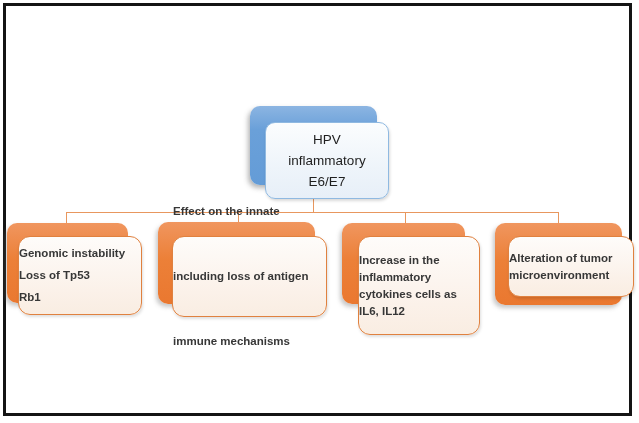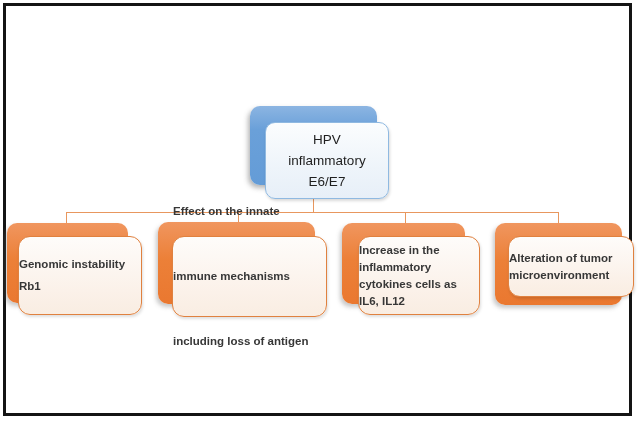--- a/index.html
+++ b/index.html
@@ -67,32 +67,33 @@
   <div class="root-back"></div>
   <div class="root-front">
     <div>HPV</div>
     <div>inflammatory</div>
     <div class="gap-line">E6/E7</div>
   </div>
 
   <div class="child-back" style="left:7px;top:223px;width:121px;height:80px;"></div>
   <div class="child-front spaced" style="left:18px;top:236px;width:124px;height:79px;">
     <div class="label-line">Genomic instability</div>
+    <div class="label-line">Loss of Tp53</div>
     <div class="label-line">Rb1</div>
   </div>
 
   <div class="child-back" style="left:158px;top:222px;width:157px;height:82px;"></div>
   <div class="child-front" style="left:172px;top:236px;width:155px;height:81px;gap:48px;">
     <div>Effect on the innate</div>
+    <div>including loss of antigen</div>
     <div>immune mechanisms</div>
-    <div>including loss of antigen</div>
   </div>
 
   <div class="child-back" style="left:342px;top:223px;width:123px;height:81px;"></div>
-  <div class="child-front" style="left:358px;top:236px;width:122px;height:79px;">
+  <div class="child-front" style="left:358px;top:236px;width:122px;height:99px;">
     <div>Increase in the</div>
     <div>inflammatory</div>
     <div>cytokines cells as</div>
     <div>IL6, IL12</div>
   </div>
 
   <div class="child-back" style="left:495px;top:223px;width:127px;height:82px;"></div>
   <div class="child-front" style="left:508px;top:236px;width:126px;height:61px;">
     <div>Alteration of tumor</div>
     <div>microenvironment</div>

